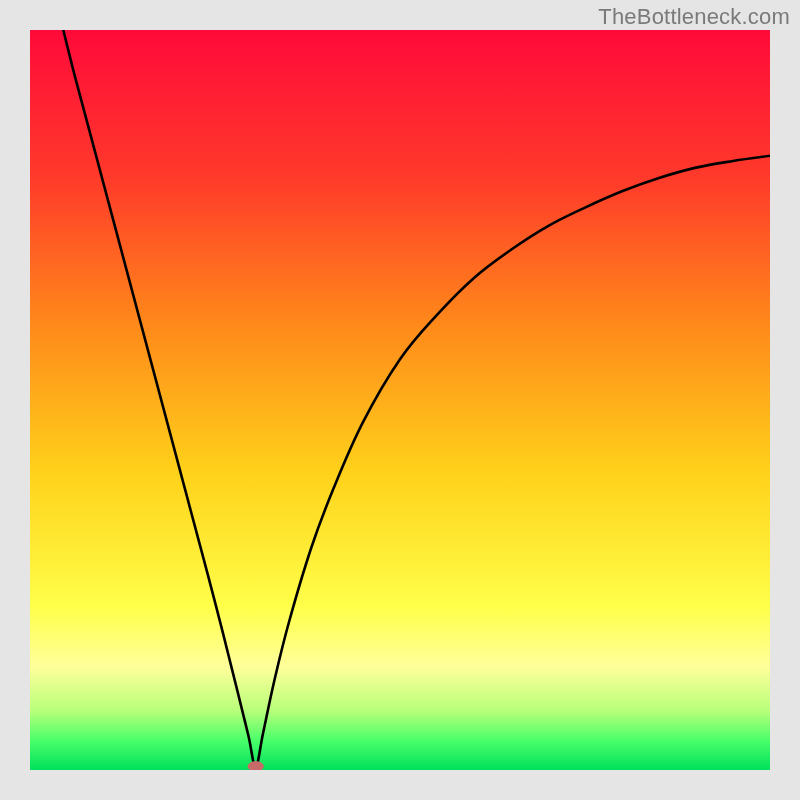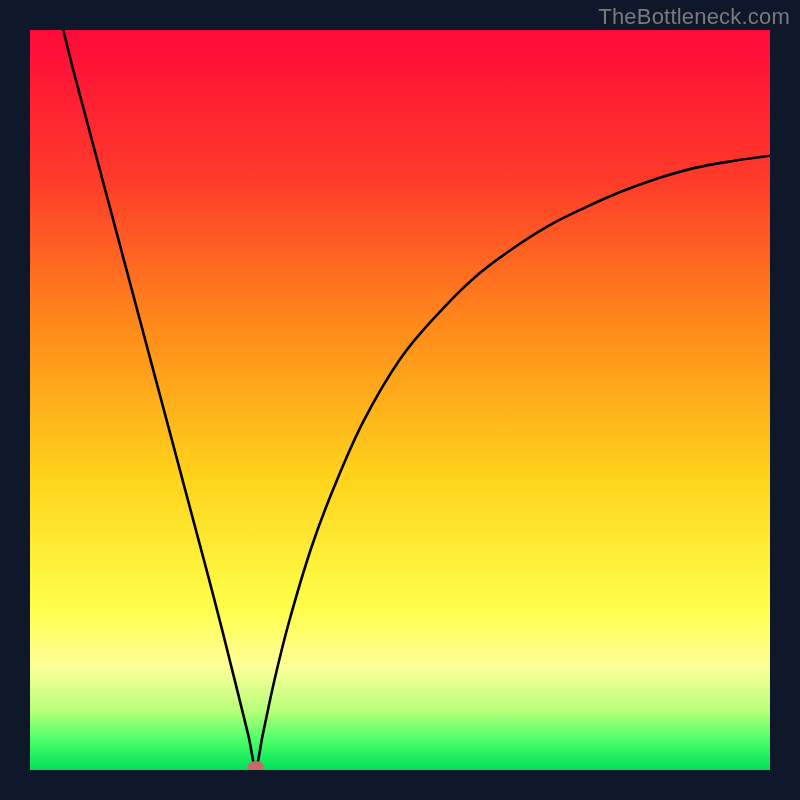--- a/index.html
+++ b/index.html
@@ -9,21 +9,21 @@
     height: 800px;
     background: #000;
     overflow: hidden;
   }
   .frame {
     position: absolute;
     left: 0;
     top: 0;
     width: 800px;
     height: 800px;
-    background: #0f172a;
+    background: #e5e5e5;
   }
   .plot {
     position: absolute;
     left: 30px;
     top: 30px;
     width: 740px;
     height: 740px;
     overflow: hidden;
   }
   .watermark {

